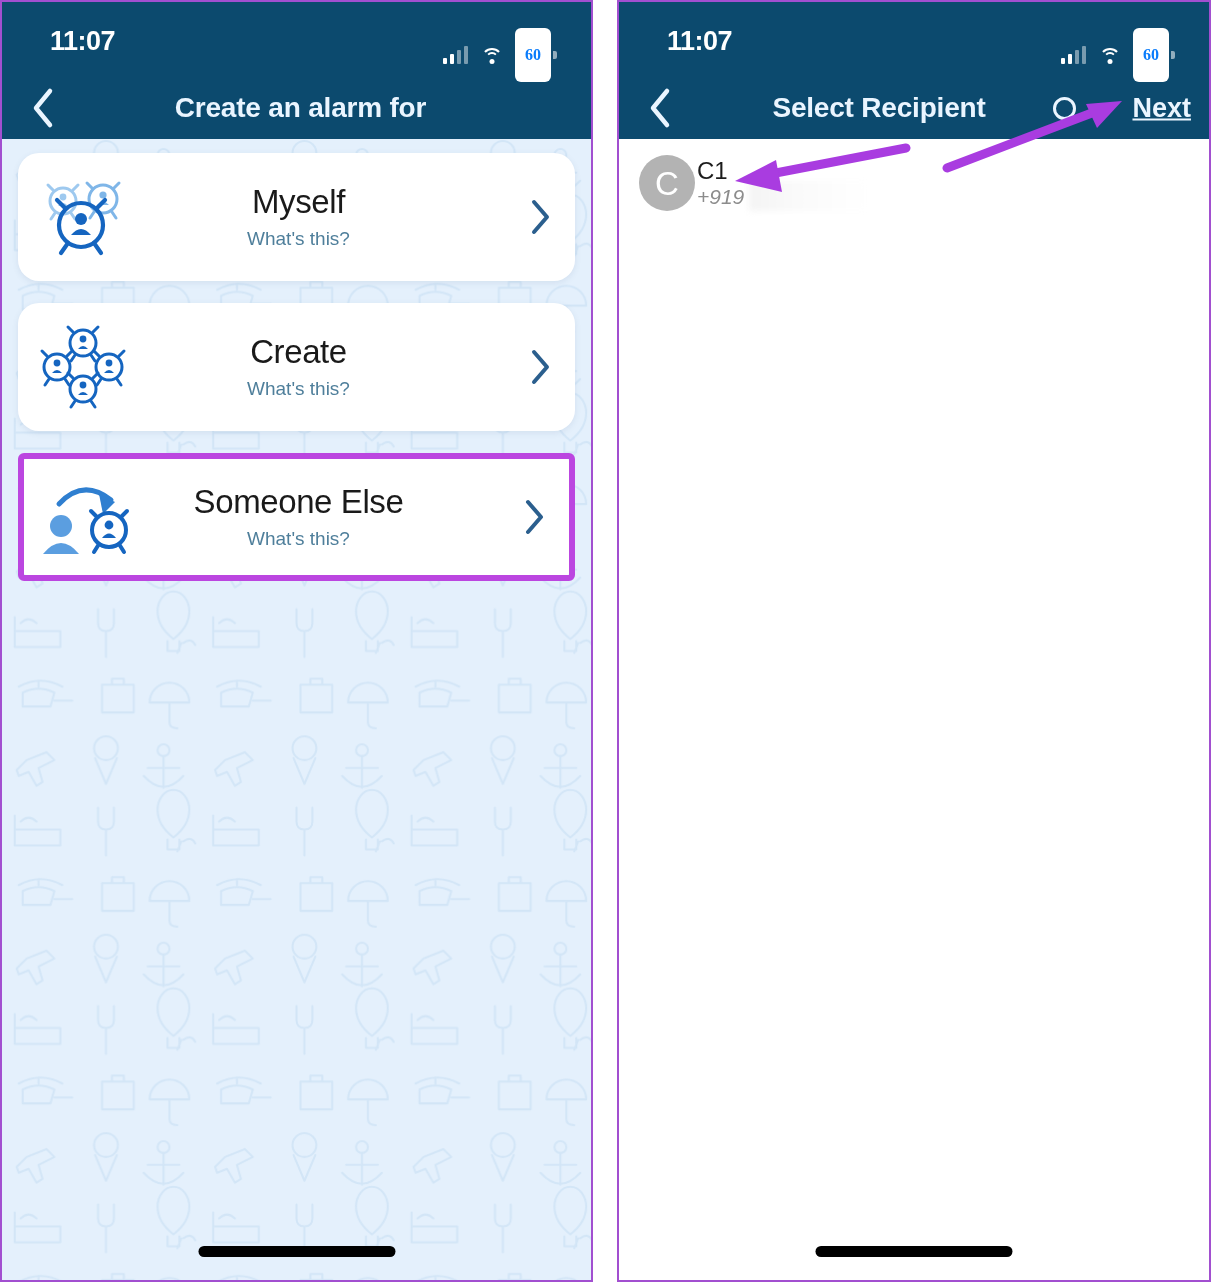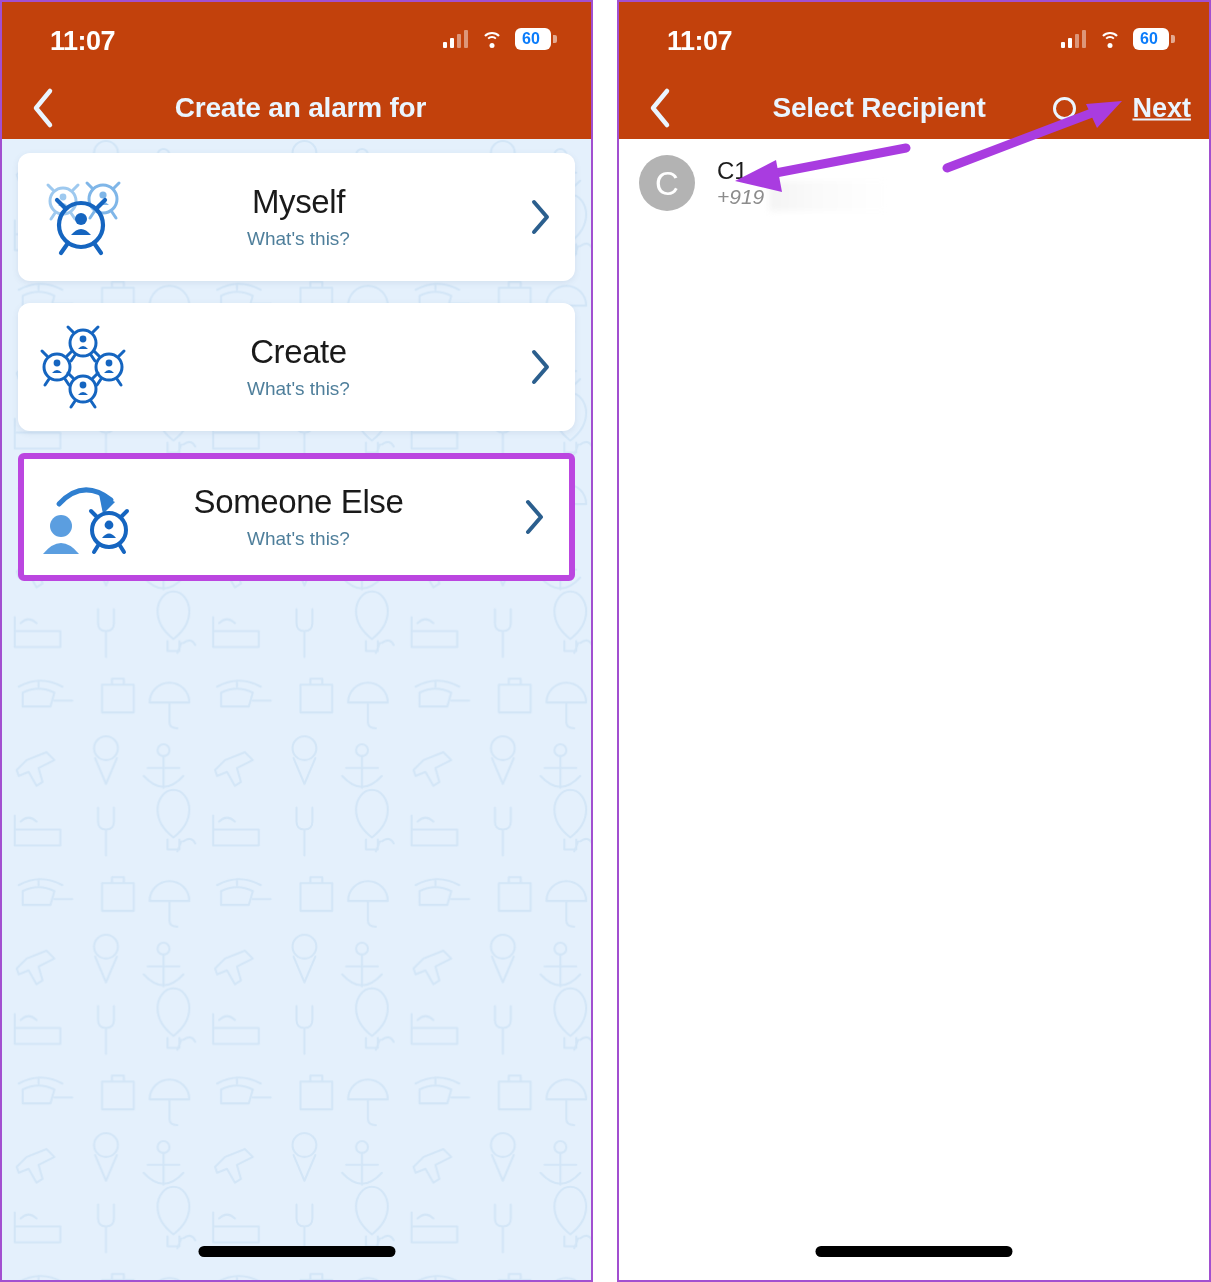--- a/index.html
+++ b/index.html
@@ -8,44 +8,44 @@
 
   .stage { position:relative; width:1211px; height:1282px; background:#fff; }
 
   
   .panel { position:absolute; top:0; height:1282px; overflow:hidden;
            border:2px solid #a24fd0; }
   .panel-left  { left:0;   width:593px; background:#e4f0fc; }
   .panel-right { left:617px; width:594px; background:#ffffff; }
 
   
-  .statusbar { position:relative; height:137px; background:#c2410c; width:100%; }
+  .statusbar { position:relative; height:137px; background:#0c4a6e; width:100%; }
   .clock { position:absolute; left:48px; top:24px; color:#fff;
            font-size:27px; font-weight:bold; letter-spacing:-0.5px; }
   .status-icons { position:absolute; right:34px; top:26px;
                   display:flex; align-items:center; gap:12px; }
   .cell-bars { display:flex; align-items:flex-end; gap:2.5px; height:17px; }
   .cell-bars i { width:4.5px; background:#fff; border-radius:1px; display:block; }
   .cell-bars i:nth-child(1){ height:6px; }
   .cell-bars i:nth-child(2){ height:10px; }
   .cell-bars i:nth-child(3){ height:14px; opacity:.45; }
   .cell-bars i:nth-child(4){ height:18px; opacity:.45; }
   .wifi-icon { width:23px; height:17px; position:relative; }
   .wifi-icon span { position:absolute; left:50%; transform:translateX(-50%);
     border:2.4px solid #fff; border-bottom-color:transparent;
     border-left-color:transparent; border-right-color:transparent;
     border-radius:50%; }
   .wifi-icon span:nth-child(1){ width:22px; height:22px; top:1px; }
   .wifi-icon span:nth-child(2){ width:13px; height:13px; top:5px; }
   .wifi-dot { position:absolute; left:50%; transform:translateX(-50%);
     bottom:0px; width:5px; height:5px; background:#fff; border-radius:50%; }
   .battery { position:relative; display:flex; align-items:center; }
-  .battery-body { background:#fff; border-radius:6px; padding:2px 7px;
+  .battery-body { background:#fff; border-radius:6px; padding:18px 7px;
     color:#0a7cfb; font-size:16px; font-weight:bold; line-height:18px;
-    min-width:36px; text-align:left; }
+    min-width:36px; text-align:center;font-family:Liberation Serif, serif; }
   .battery-tip { width:4px; height:8px; background:rgba(255,255,255,.55);
     border-radius:0 2px 2px 0; margin-left:2px; }
 
   .navbar { position:absolute; left:8px; right:0; top:75px; height:62px;
             display:flex; align-items:center; }
   .back-chevron { position:absolute; left:12px; top:50%;
                   transform:translateY(-50%); width:42px; height:42px;
                   display:flex; align-items:center; justify-content:center; }
   .nav-title { width:100%; text-align:center; color:#eaf5ff;
                font-size:28px; font-weight:bold; letter-spacing:-0.2px; }
@@ -67,21 +67,21 @@
                overflow:hidden; }
   .wallpaper svg { position:absolute; left:0; top:0; width:100%; height:100%;
                    opacity:.40; }
 
   
   .cards { position:absolute; left:0; top:137px; width:100%;
            padding:14px 16px 0 16px; }
   .card-wrap { position:relative; margin-bottom:22px; }
   .card-wrap.highlighted { border:6px solid #bb46e0; border-radius:6px;
                            padding:0; margin-bottom:22px; }
-  .card { position:relative; background:#fff; border-radius:12px;
+  .card { position:relative; background:#fff; border-radius:21px;
           height:128px; display:flex; align-items:center;
           box-shadow:0 2px 6px rgba(60,90,130,.10); }
   .card-wrap.highlighted .card { border-radius:2px;
           box-shadow:none; height:116px; }
   .card-icon { width:130px; height:100%; display:flex; align-items:center;
                justify-content:center; flex:none; }
   .card-text { flex:1; display:flex; flex-direction:column;
                align-items:center; justify-content:center;
                margin-left:-56px; }
   .card-title { font-size:33px; color:#1a1a1a; letter-spacing:-0.4px;
@@ -89,21 +89,21 @@
   .card-sub { font-size:19px; color:#4f7f9b; margin-top:8px; }
   .card-chevron { width:70px; display:flex; align-items:center;
                   justify-content:center; flex:none; }
 
   
   .contact-row { position:absolute; left:0; top:137px; width:100%;
                  display:flex; align-items:center; padding:16px 0 0 20px; }
   .avatar { width:56px; height:56px; border-radius:50%; background:#b3b3b3;
             color:#fff; font-size:33px; display:flex; align-items:center;
             justify-content:center; flex:none; line-height:1; }
-  .contact-meta { margin-left:22px; }
+  .contact-meta { margin-left:2px; }
   .contact-name { font-size:24px; color:#1c1c1c; line-height:1.15; }
   .contact-phone { font-size:21px; color:#8c8c8c; font-style:italic;
                    margin-top:1px; position:relative; }
   .redact { position:absolute; left:52px; top:-4px; width:118px; height:30px;
             background:linear-gradient(90deg,#f4f4f4 0%,#fafafa 40%,#fff 100%);
             filter:blur(3px); }
 
   
   .home-bar { position:absolute; bottom:23px; left:50%;
               transform:translateX(-50%); width:197px; height:11px;

